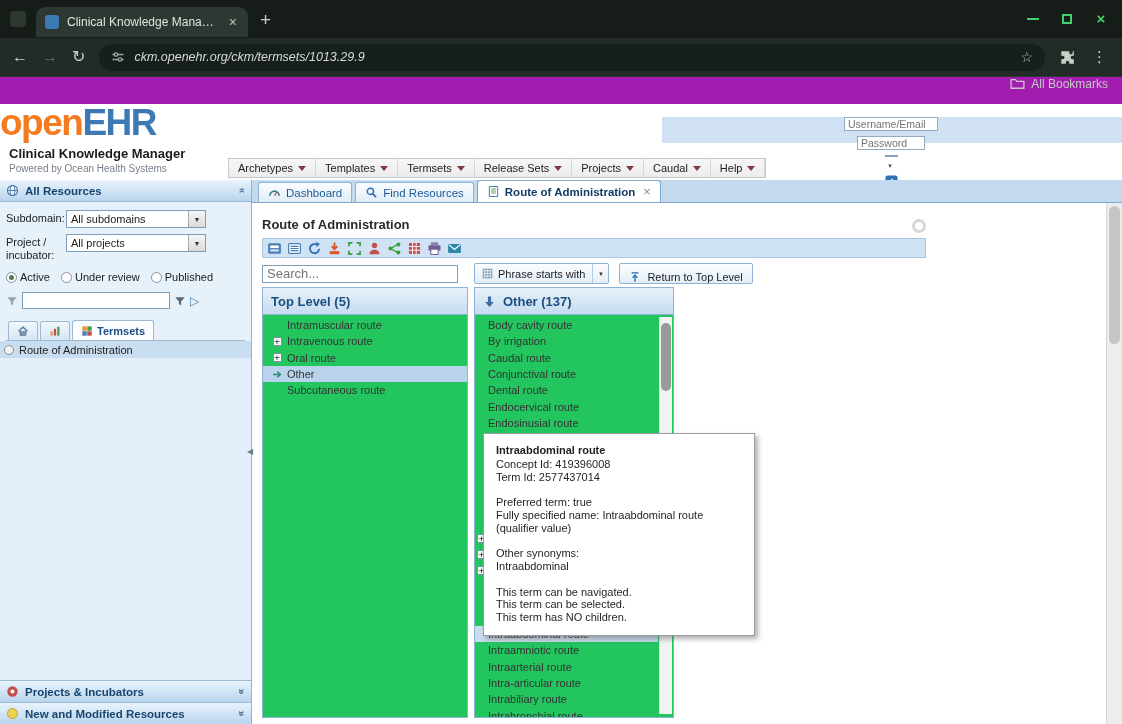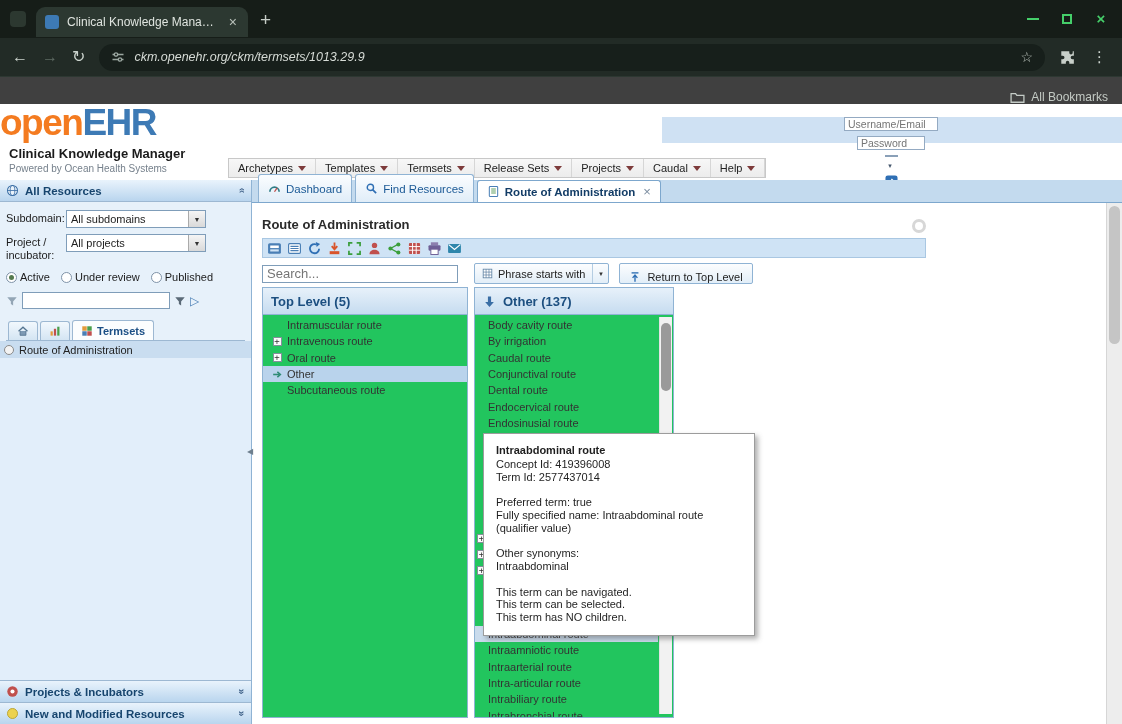--- a/index.html
+++ b/index.html
@@ -28,21 +28,21 @@
   .nav-btn{color:#ccd4ce;font-size:16px;line-height:16px;}
   .nav-btn.dim{color:#5f6b64;}
   .urlbar{flex:1;height:27px;background:#171f1b;border-radius:14px;display:flex;align-items:center;
     gap:9px;padding:0 12px;color:#d6dbd6;font-size:12.5px;box-sizing:border-box;}
   .urlbar .tune{width:14px;height:14px;}
   .url-text{flex:1;white-space:nowrap;overflow:hidden;font-style:italic;}
   .url-star{color:#b9c1ba;font-size:14px;}
   .ext-ic{width:16px;height:16px;}
   .kebab{color:#ccd4ce;font-size:15px;padding:0 3px;}
 
-  .bookmarksbar{height:28px;background:#404040;border-top:1px solid #2d3832;display:flex;align-items:flex-end;
+  .bookmarksbar{height:28px;background:#a21caf;border-top:1px solid #2d3832;display:flex;align-items:flex-start;
     justify-content:flex-end;gap:6px;padding:0 14px;color:#c3cac4;font-size:12px;box-sizing:border-box;}
   .bm-folder{width:15px;height:13px;}
 
   
   .site-header{position:relative;height:76px;background:#fff;}
   .logo{position:absolute;left:0;top:-3px;font-size:37px;font-weight:bold;letter-spacing:-1.5px;line-height:44px;}
   .logo .lg-open{color:#f47b20;}
   .logo .lg-ehr{color:#3d7ab5;}
   .app-title{position:absolute;left:9px;top:42px;font-size:13px;font-weight:bold;color:#1b1b1b;}
   .app-sub{position:absolute;left:9px;top:59px;font-size:10px;color:#76818c;}
@@ -96,21 +96,21 @@
   .tree{flex:1;background:#e2eefa;overflow:hidden;}
   .tree-item{height:17px;display:flex;align-items:center;gap:5px;padding:0 4px;background:#c9ddf0;font-size:11px;color:#222;}
   .tree-bullet{width:10px;height:10px;border-radius:50%;border:1px solid #8a8a8a;background:#f3f3f3;box-sizing:border-box;flex:none;}
 
   .collapse-handle{position:absolute;left:247px;top:268px;font-size:8px;color:#6e7f8e;z-index:6;line-height:8px;}
 
   
   .main-col{flex:1;display:flex;flex-direction:column;min-width:0;}
   .doc-tabs{height:23px;flex:none;background:#c3daee;border-bottom:1px solid #7da7cd;display:flex;align-items:flex-end;
     gap:3px;padding:0 0 0 6px;box-sizing:border-box;}
-  .doc-tab{height:28px;display:flex;align-items:center;gap:5px;padding:0 9px;background:linear-gradient(#fbfdff,#e0edf8);
+  .doc-tab{height:20px;display:flex;align-items:center;gap:5px;padding:0 9px;background:linear-gradient(#fbfdff,#e0edf8);
     border:1px solid #8fb3d4;border-bottom:none;border-radius:3px 3px 0 0;font-size:11.5px;color:#1c5a96;box-sizing:border-box;white-space:nowrap;}
   .doc-tab.active{height:22px;background:#fff;font-weight:bold;color:#123c66;border-color:#7da7cd;}
   .dticon{width:13px;height:13px;flex:none;}
   .tab-close{margin-left:3px;color:#7b8da0;font-size:13px;font-weight:normal;line-height:13px;}
 
   .doc-row{flex:1;display:flex;min-height:0;}
   .doc-body{flex:1;position:relative;background:#fff;overflow:hidden;}
   .page-scrollbar{width:16px;flex:none;background:#ededed;border-left:1px solid #d6d6d6;position:relative;box-sizing:border-box;}
   .ps-thumb{position:absolute;top:3px;left:2px;width:11px;height:138px;background:#c5c5c5;border-radius:6px;}
 

